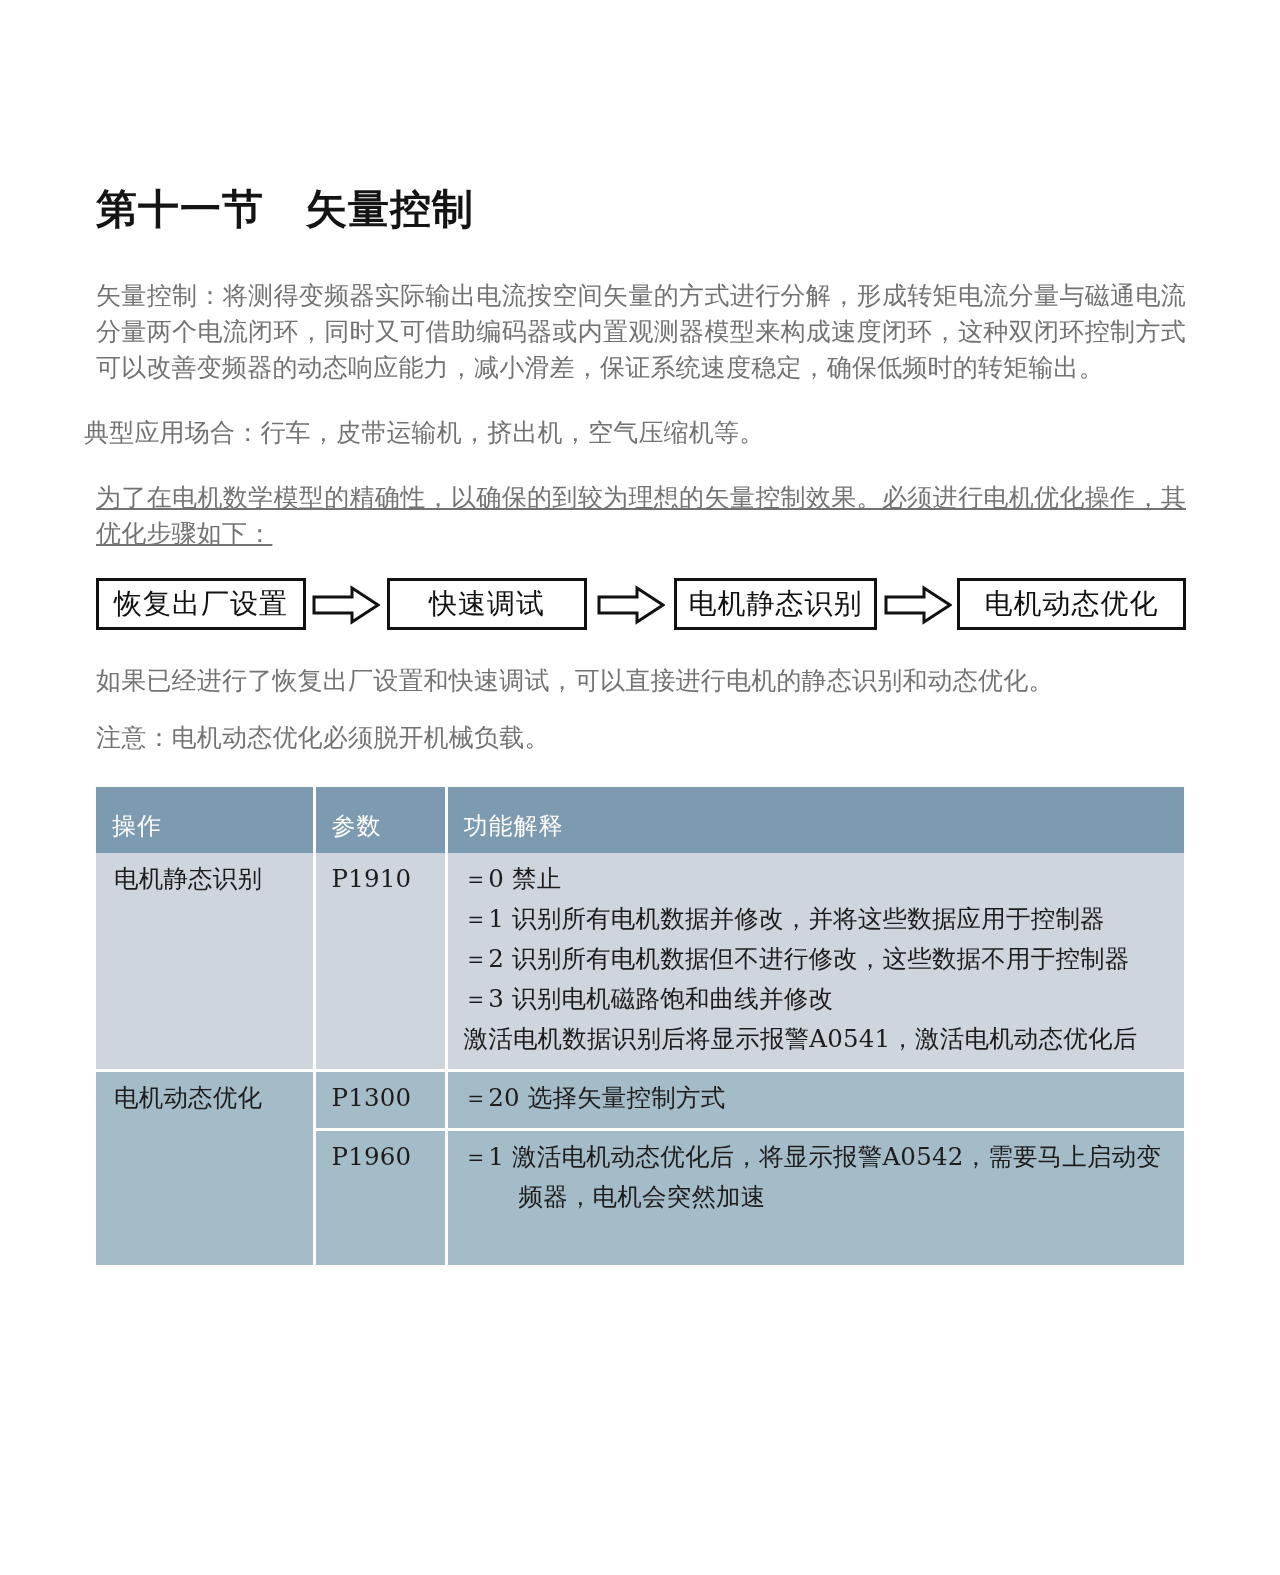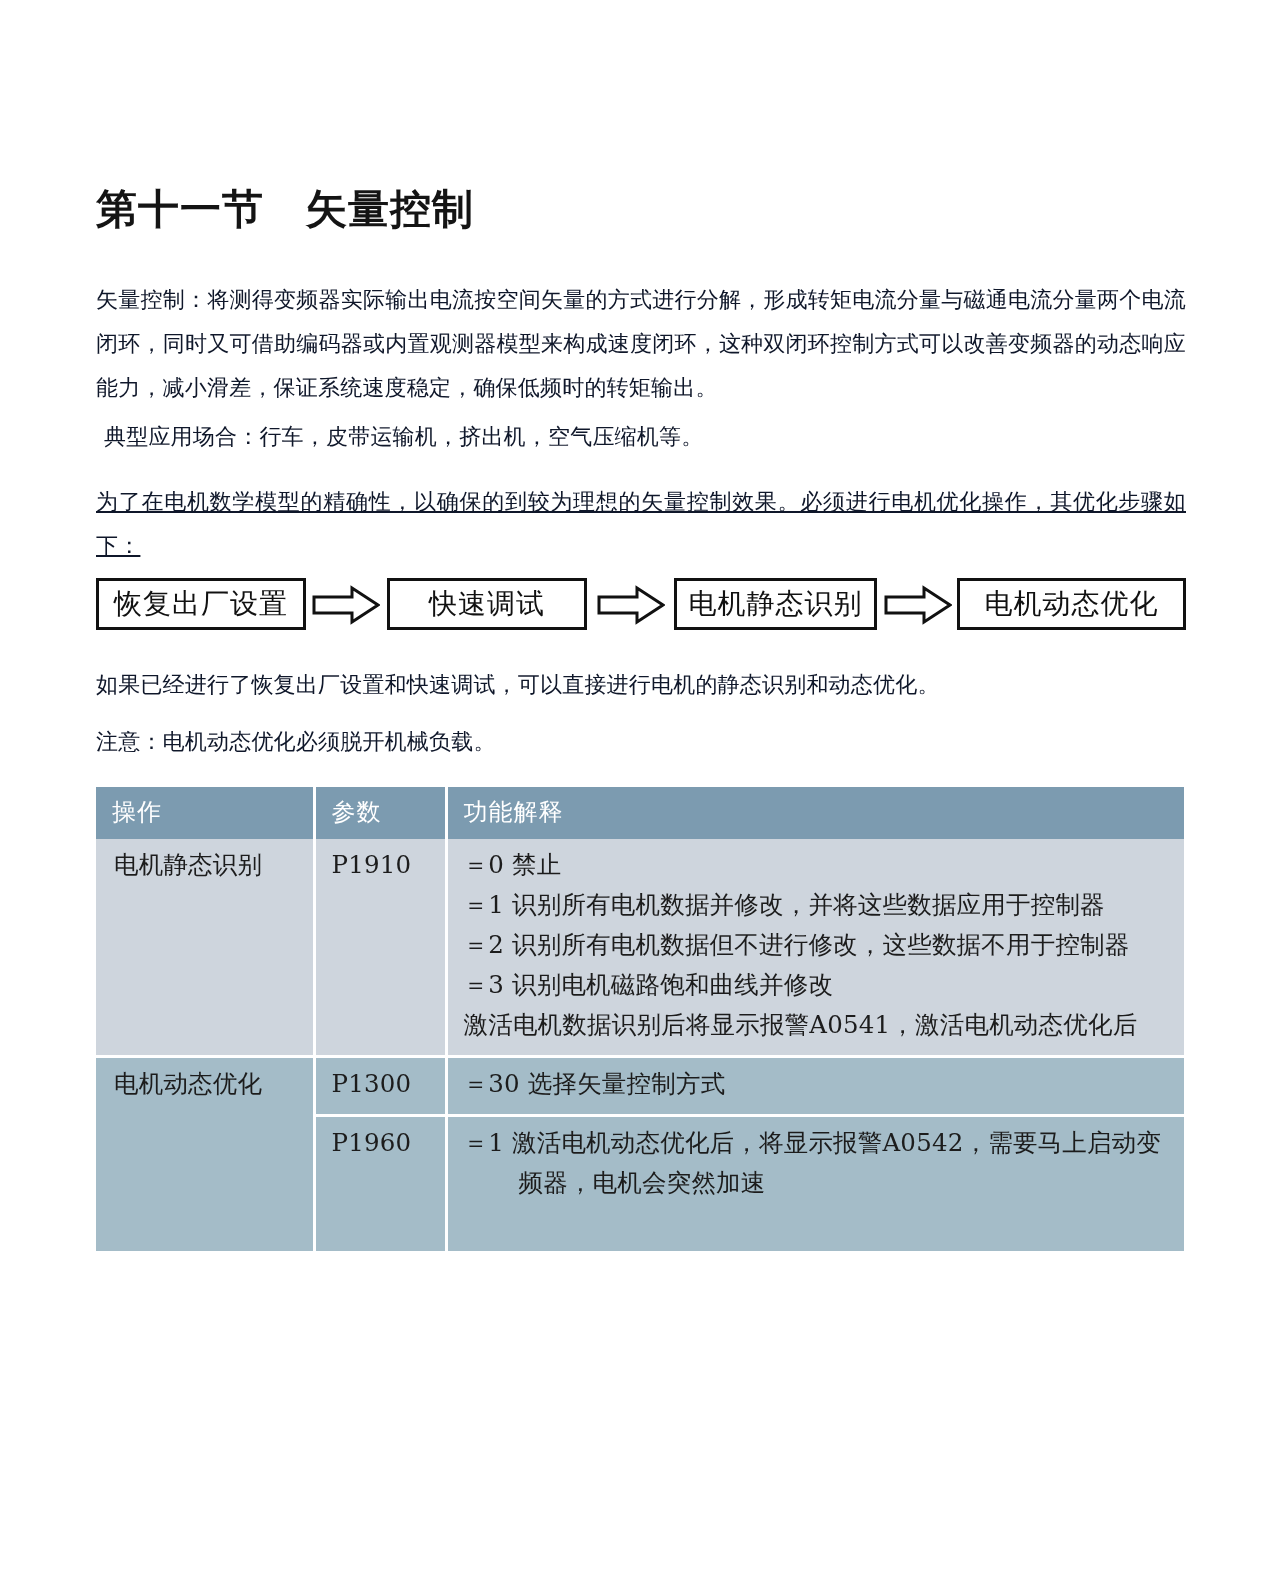--- a/index.html
+++ b/index.html
@@ -36,30 +36,30 @@
     letter-spacing: 1px;
     color: #141414;
     white-space: pre;
     line-height: 1.15;
   }
 
   
   .para {
     position: absolute;
     font-family: "DejaVu Serif", "Liberation Serif", serif;
-    font-size: 22px;
-    line-height: 44px;
-    color: #0f172a;
+    font-size: 25px;
+    line-height: 36px;
+    color: #737373;
     text-align: justify;
     text-justify: inter-ideograph;
     letter-spacing: 0.2px;
   }
 
   #para-1 { left: 96px; top: 278px; width: 1090px; }
-  #para-2 { left: 104px; top: 415px; width: 1090px; }
+  #para-2 { left: 84px; top: 415px; width: 1090px; }
   #para-3 { left: 96px; top: 480px; width: 1090px; text-decoration: underline; }
   #para-4 { left: 96px; top: 663px; width: 1090px; }
   #para-5 { left: 96px; top: 720px; width: 1090px; }
 
   
   .flow {
     position: absolute;
     left: 96px;
     top: 578px;
     width: 1090px;
@@ -110,21 +110,21 @@
   .ptable col.c2 { width: 132px; }
   .ptable col.c3 { width: 738px; }
 
   .ptable thead th {
     background: #7c9bb0;
     color: #ffffff;
     font-family: "DejaVu Sans", "Liberation Sans", sans-serif;
     font-weight: normal;
     font-size: 24px;
     text-align: left;
-    padding: 9px 0 11px 16px;
+    padding: 23px 0 11px 16px;
     border-right: 3px solid #ffffff;
     letter-spacing: 1px;
     vertical-align: middle;
   }
   .ptable thead th:last-child { border-right: none; margin-left: 44px; }
 
   .ptable tbody td {
     vertical-align: top;
     font-size: 24.5px;
     line-height: 40px;
@@ -227,21 +227,21 @@
           <span class="opt-line">＝2 识别所有电机数据但不进行修改，这些数据不用于控制器</span>
           <span class="opt-line">＝3 识别电机磁路饱和曲线并修改</span>
           <span class="opt-line">激活电机数据识别后将显示报警A0541，激活电机动态优化后</span>
         </td>
       </tr>
 
       <tr class="grp-b">
         <td class="col-op" rowspan="2">电机动态优化</td>
         <td class="col-par">P1300</td>
         <td>
-          <span class="opt-line">＝30 选择矢量控制方式</span>
+          <span class="opt-line">＝20 选择矢量控制方式</span>
         </td>
       </tr>
 
       <tr class="grp-b">
         <td class="col-par tall-b">P1960</td>
         <td>
           <span class="opt-line">＝1 激活电机动态优化后，将显示报警A0542，需要马上启动变</span>
           <span class="opt-line indented">频器，电机会突然加速</span>
         </td>
       </tr>

